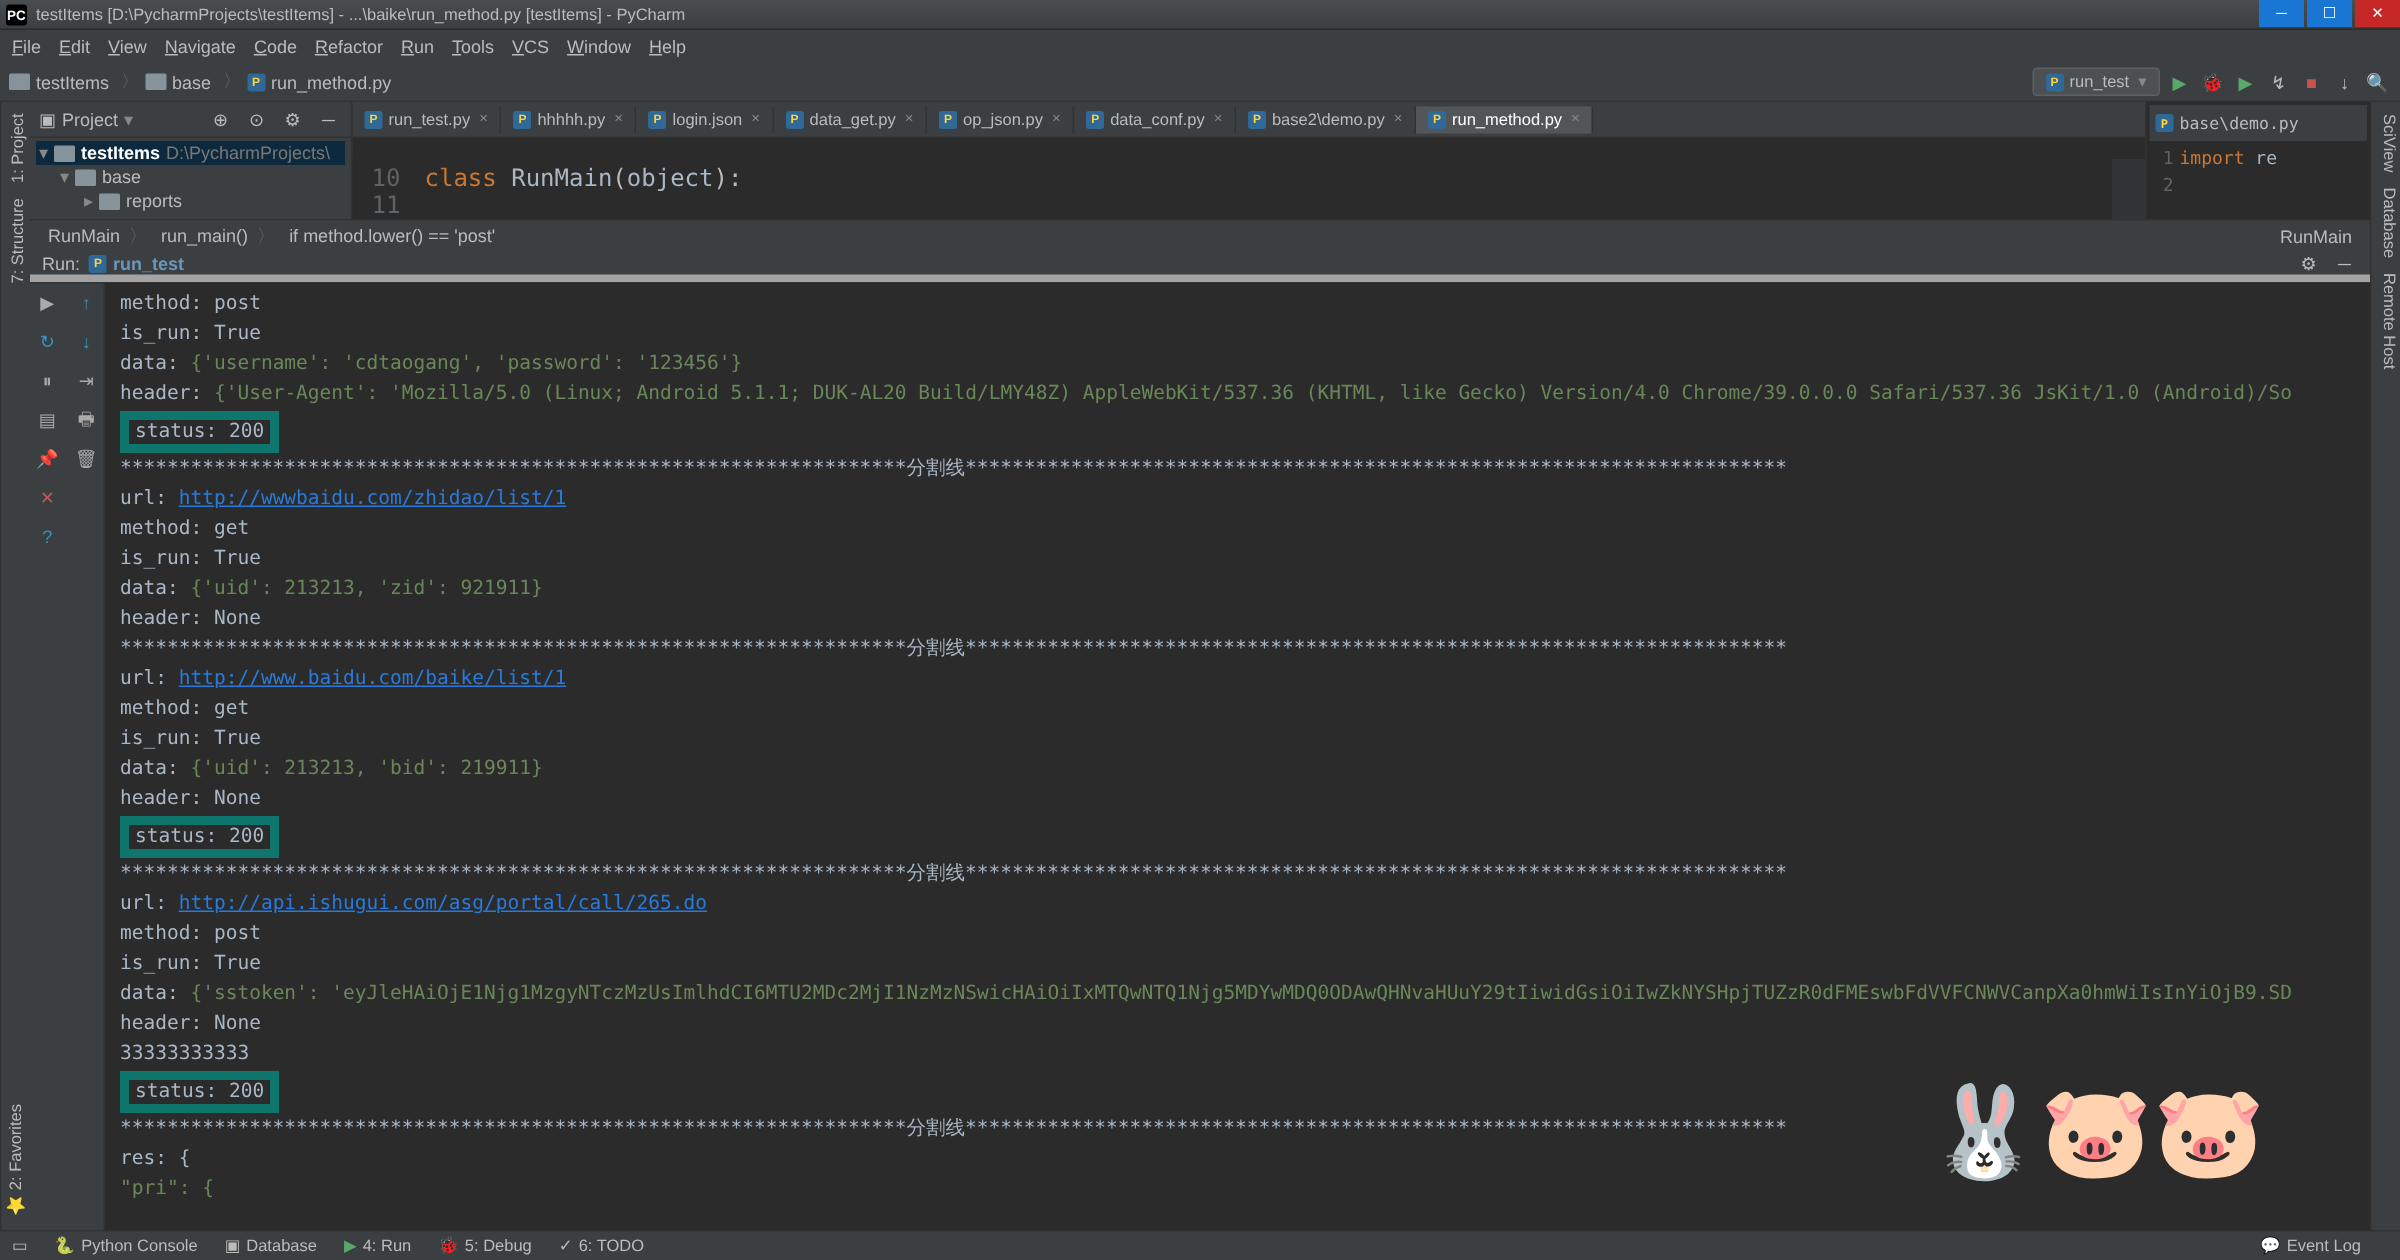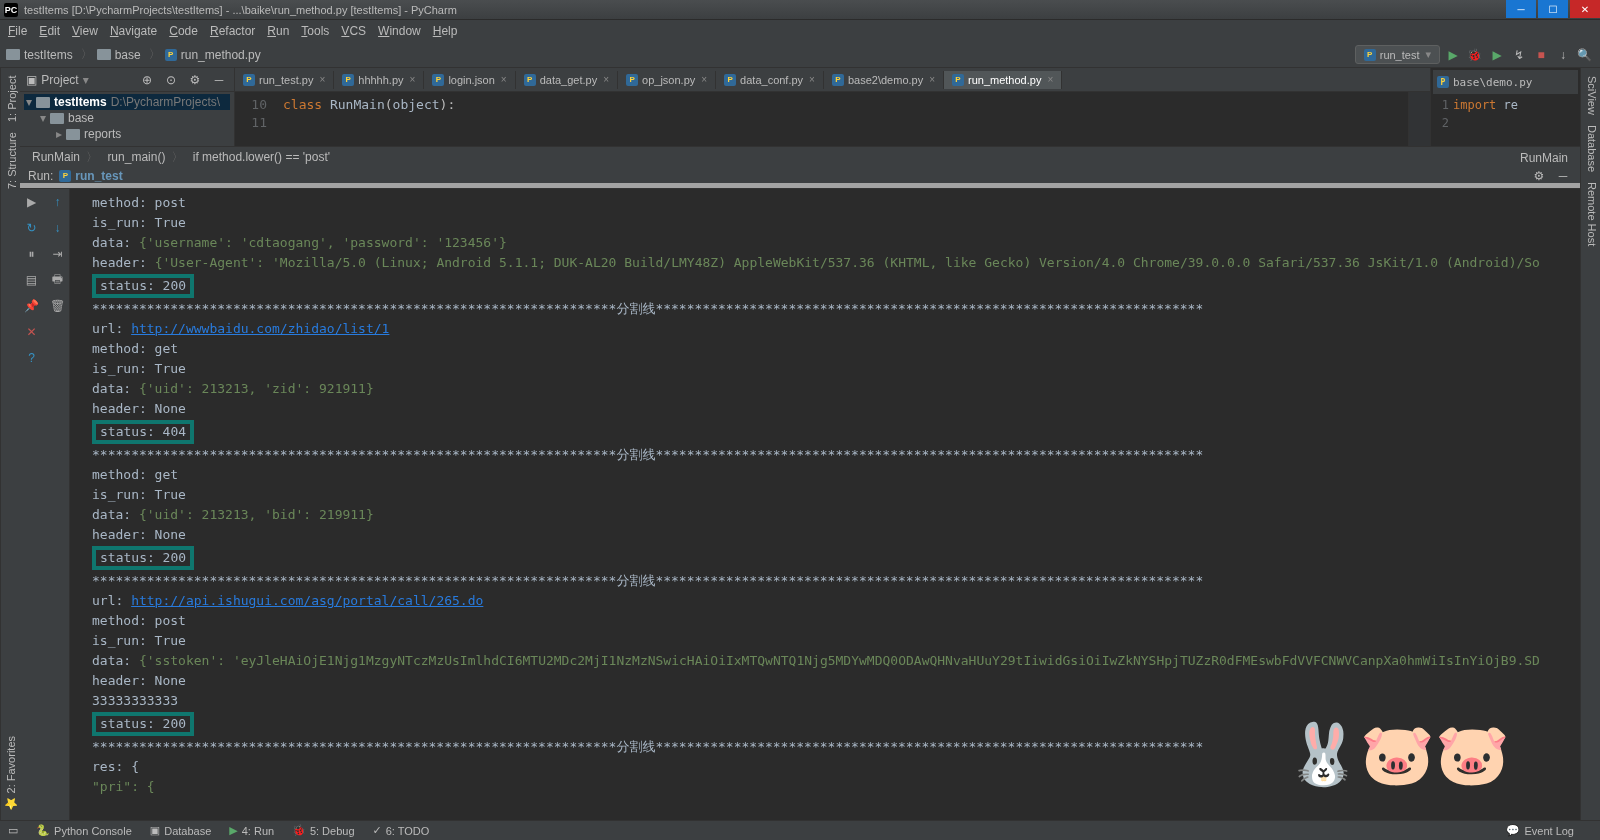--- a/index.html
+++ b/index.html
@@ -35,41 +35,41 @@
 .tree-row { display: flex; align-items: center; padding: 1px 2px; color: #bbb; }
 .tree-row.selected { background: #0d293e; color: #fff; }
 .tree-indent-1 { padding-left: 16px; }
 .tree-indent-2 { padding-left: 32px; }
 .tree-arrow { width: 10px; display: inline-block; color: #888; }
 .editor-area { flex: 1; background: #2b2b2b; display: flex; flex-direction: column; position: relative; }
 .editor-tabs { height: 24px; background: #3c3f41; display: flex; align-items: center; overflow: hidden; border-bottom: 1px solid #323232; }
 .etab { padding: 3px 8px; display: flex; align-items: center; color: #bbb; font-size: 11px; border-right: 1px solid #323232; white-space: nowrap; }
 .etab.active { background: #515658; color: #fff; }
 .etab .close-x { margin-left: 6px; color: #888; font-size: 10px; }
-.editor-body { flex: 1; display: flex; background: #2b2b2b; font-family: "Consolas", monospace; font-size: 13px; }
+.editor-body { flex: 1; display: flex; background: #2b2b2b; font-family: "Consolas", monospace; font-size: 16px; margin-top: 14px; }
 .gutter-nums { width: 40px; text-align: right; color: #606366; padding: 4px 8px 0 0; line-height: 18px; }
 .code-content { flex: 1; padding: 4px 0 0 8px; line-height: 18px; }
 .kw { color: #cc7832; }
 .cls { color: #a9b7c6; }
 .editor-side { width: 150px; background: #2b2b2b; border-left: 1px solid #323232; font-family: Consolas, monospace; font-size: 12px; padding: 2px; position: relative; }
 .editor-side-header { height: 24px; display: flex; align-items: center; padding: 0 4px; font-size: 11px; color: #bbb; background: #3c3f41; }
 .breadcrumb-bar { height: 22px; background: #3c3f41; display: flex; align-items: center; justify-content: space-between; padding: 0 12px; font-size: 12px; border-top: 1px solid #323232; }
 .breadcrumb-bar .crumb { color: #bbb; }
 .breadcrumb-bar .sep { margin: 0 6px; color: #666; }
 .run-panel { flex: 1; display: flex; background: #2b2b2b; border-top: 1px solid #323232; }
 .run-header { height: 20px; background: #3c3f41; display: flex; align-items: center; padding: 0 8px; font-size: 12px; border-bottom: 5px solid #a3a3a3; }
 .run-header .cfg { color: #6897bb; font-weight: bold; }
 .run-toolbar { width: 50px; background: #3c3f41; display: flex; flex-direction: column; align-items: center; padding-top: 4px; border-right: 1px solid #323232; }
 .run-toolbar-col { display: flex; flex-direction: column; gap: 8px; align-items: center; width: 24px; }
 .run-toolbar-cols { display: flex; gap: 2px; }
 .rtbtn { width: 18px; height: 18px; display: flex; align-items: center; justify-content: center; color: #aaa; }
-.console { flex: 1; background: #2b2b2b; font-family: Consolas, monospace; font-size: 13px; line-height: 20px; padding: 4px 22px; color: #a9b7c6; overflow: hidden; position: relative; }
+.console { flex: 1; background: #2b2b2b; font-family: Consolas, monospace; font-size: 13px; line-height: 20px; padding: 4px 10px; color: #a9b7c6; overflow: hidden; position: relative; }
 .cstr { color: #6a8759; }
 .clink { color: #287bde; text-decoration: underline; }
-.highlight-box { border: 4px solid #0f766e; padding: 0 4px; display: inline-block; line-height: 16px; margin: 1px 0; }
+.highlight-box { border: 6px solid #0f766e; padding: 0 4px; display: inline-block; line-height: 16px; margin: 1px 0; }
 .statusbar { height: 20px; background: #3c3f41; display: flex; align-items: center; padding: 0 8px; font-size: 11px; border-top: 1px solid #323232; }
 .statusbar .item { margin-right: 18px; display: flex; align-items: center; gap: 4px; }
 .statusbar .right { margin-left: auto; }
 .favorites-gutter { position: absolute; left: 0; bottom: 26px; writing-mode: vertical-lr; transform: rotate(180deg); font-size: 11px; padding: 4px; }
 .run-wrap { display: flex; flex-direction: column; flex: 1; }
 .minimap-strip { width: 22px; background: #313335; border-left: 1px solid #323232; }
 .mascot { position: absolute; right: 90px; bottom: 50px; font-size: 60px; pointer-events: none; }
 .gear-icon::before { content: "⚙"; }
 .arrow-sep::after { content: "〉"; margin: 0 4px; color: #666; }
 </style>
@@ -257,22 +257,22 @@
             <div>is_run: True</div>
             <div>data: <span class="cstr">{'username': 'cdtaogang', 'password': '123456'}</span></div>
             <div>header: <span class="cstr">{'User-Agent': 'Mozilla/5.0 (Linux; Android 5.1.1; DUK-AL20 Build/LMY48Z) AppleWebKit/537.36 (KHTML, like Gecko) Version/4.0 Chrome/39.0.0.0 Safari/537.36 JsKit/1.0 (Android)/So</span></div>
             <div><span class="highlight-box">status: 200</span></div>
             <div>*******************************************************************分割线**********************************************************************</div>
             <div>url: <span class="clink">http://wwwbaidu.com/zhidao/list/1</span></div>
             <div>method: get</div>
             <div>is_run: True</div>
             <div>data: <span class="cstr">{'uid': 213213, 'zid': 921911}</span></div>
             <div>header: None</div>
-            <div><span class="highlight-box">status: 404</span></div>
             <div>*******************************************************************分割线**********************************************************************</div>
+            <div>url: <span class="clink">http://www.baidu.com/baike/list/1</span></div>
             <div>method: get</div>
             <div>is_run: True</div>
             <div>data: <span class="cstr">{'uid': 213213, 'bid': 219911}</span></div>
             <div>header: None</div>
             <div><span class="highlight-box">status: 200</span></div>
             <div>*******************************************************************分割线**********************************************************************</div>
             <div>url: <span class="clink">http://api.ishugui.com/asg/portal/call/265.do</span></div>
             <div>method: post</div>
             <div>is_run: True</div>
             <div>data: <span class="cstr">{'sstoken': 'eyJleHAiOjE1Njg1MzgyNTczMzUsImlhdCI6MTU2MDc2MjI1NzMzNSwicHAiOiIxMTQwNTQ1Njg5MDYwMDQ0ODAwQHNvaHUuY29tIiwidGsiOiIwZkNYSHpjTUZzR0dFMEswbFdVVFCNWVCanpXa0hmWiIsInYiOjB9.SD</span></div>

